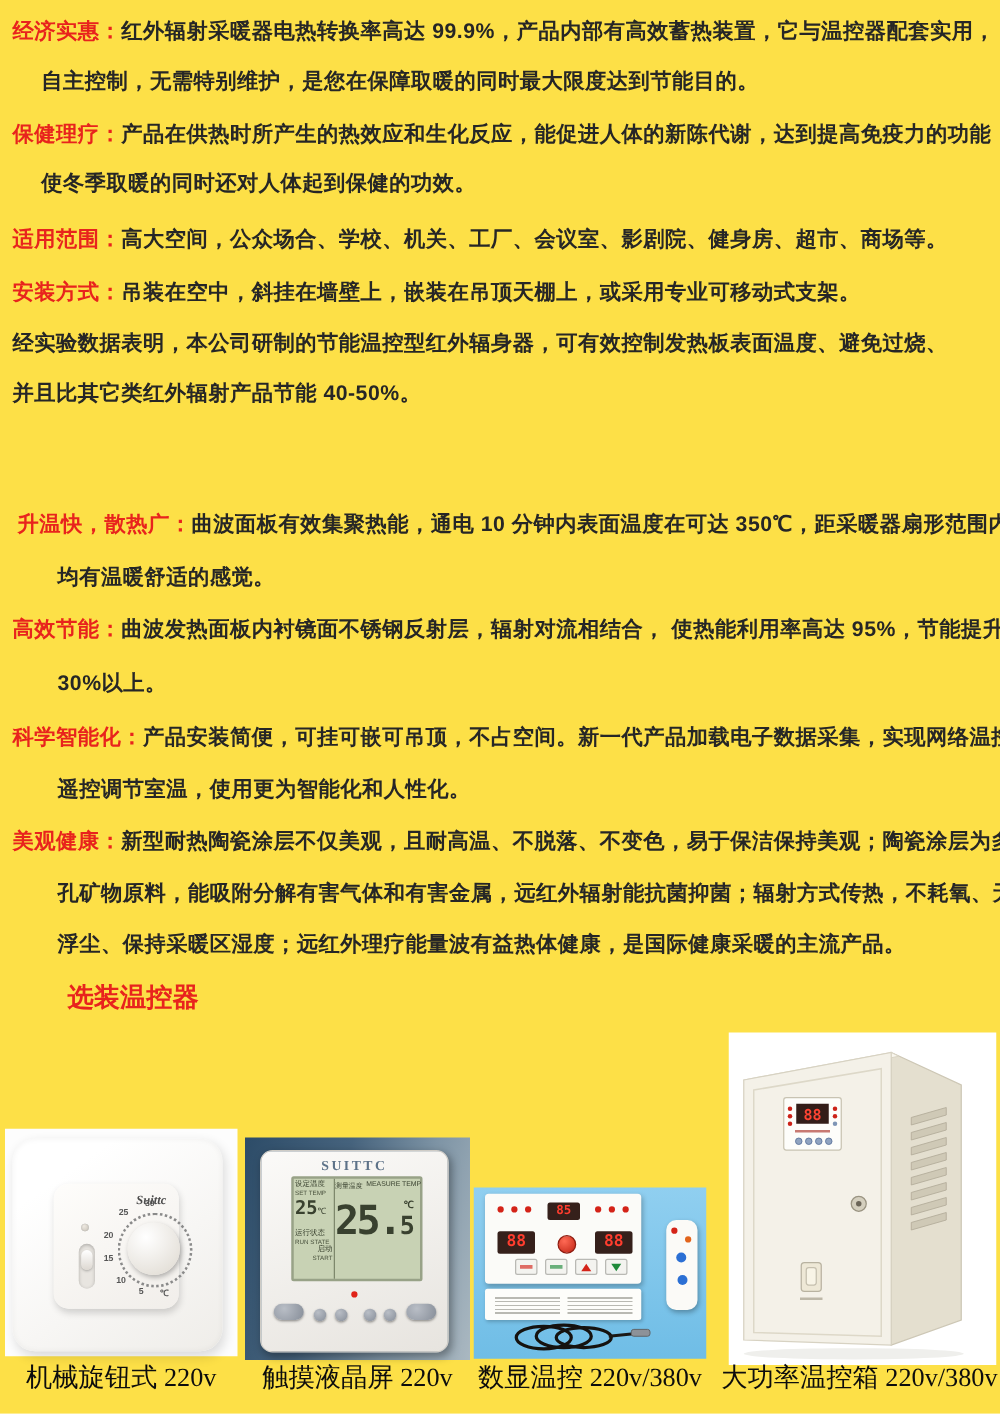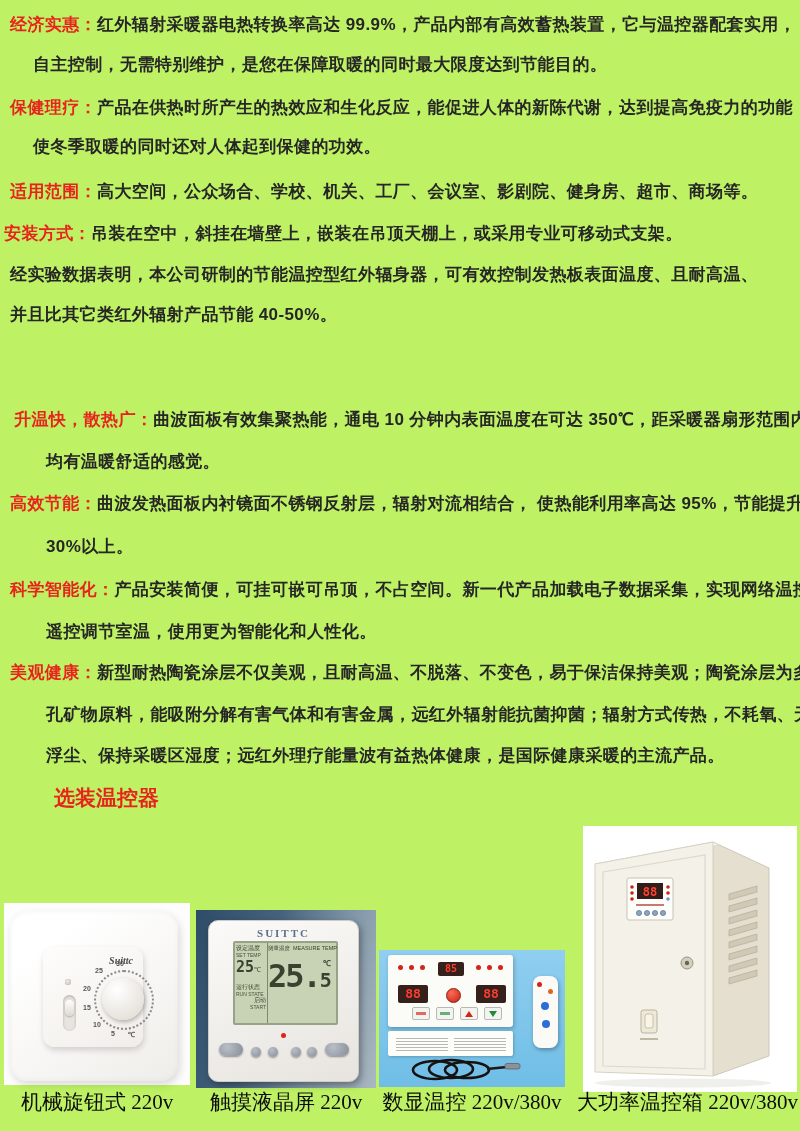--- a/index.html
+++ b/index.html
@@ -1,16 +1,16 @@
 <!DOCTYPE html>
 <html><head>
 <meta charset="utf-8">
 <style>
   html,body{margin:0;padding:0;background:#ffffff;}
-  .page{position:relative;width:800px;height:1131px;background:#bef264;overflow:hidden;
+  .page{position:relative;width:800px;height:1131px;background:#fde047;overflow:hidden;
         font-family:"Liberation Sans",sans-serif;}
   
   .tl{position:absolute;font-size:17px;font-weight:600;color:#262626;white-space:nowrap;letter-spacing:.4px;}
   .tl .lab{color:#e8231d;}
   .h-series{position:absolute;left:0;top:352px;font-family:"Liberation Serif",serif;
             font-size:23px;font-weight:600;color:#c9302c;letter-spacing:1px;white-space:nowrap;}
   .h-optional{position:absolute;left:8px;top:784px;font-size:21px;font-weight:800;color:#e8231d;white-space:nowrap;margin-left:46px;}
   
   .fig{position:absolute;}
   .caption{position:absolute;top:1088px;font-family:"Liberation Serif",serif;font-size:21px;
@@ -87,22 +87,22 @@
 </head>
 <body>
 
 <div class="page">
 
   <div class="tl" style="left:10px;top:13px"><span class="lab">经济实惠：</span><span>红外辐射采暖器电热转换率高达 99.9%，产品内部有高效蓄热装置，它与温控器配套实用，</span></div>
   <div class="tl" style="left:33px;top:53px"><span>自主控制，无需特别维护，是您在保障取暖的同时最大限度达到节能目的。</span></div>
   <div class="tl" style="left:10px;top:96px"><span class="lab">保健理疗：</span><span>产品在供热时所产生的热效应和生化反应，能促进人体的新陈代谢，达到提高免疫力的功能，</span></div>
   <div class="tl" style="left:10px;top:180px"><span class="lab">适用范围：</span><span>高大空间，公众场合、学校、机关、工厂、会议室、影剧院、健身房、超市、商场等。</span></div>
   <div class="tl" style="left:33px;top:135px"><span>使冬季取暖的同时还对人体起到保健的功效。</span></div>
-  <div class="tl" style="left:4px;top:222px"><span class="lab">安装方式：</span><span>吊装在空中，斜挂在墙壁上，嵌装在吊顶天棚上，或采用专业可移动式支架。</span></div>
-  <div class="tl" style="left:10px;top:263px"><span>经实验数据表明，本公司研制的节能温控型红外辐身器，可有效控制发热板表面温度、且耐高温、</span></div>
+  <div class="tl" style="left:10px;top:222px"><span class="lab">安装方式：</span><span>吊装在空中，斜挂在墙壁上，嵌装在吊顶天棚上，或采用专业可移动式支架。</span></div>
+  <div class="tl" style="left:10px;top:263px"><span>经实验数据表明，本公司研制的节能温控型红外辐身器，可有效控制发热板表面温度、避免过烧、</span></div>
   <div class="tl" style="left:10px;top:303px"><span>并且比其它类红外辐射产品节能 40-50%。</span></div>
 
 
   <div class="tl" style="left:14px;top:408px"><span class="lab">升温快，散热广：</span><span>曲波面板有效集聚热能，通电 10 分钟内表面温度在可达 350℃，距采暖器扇形范围内，</span></div>
   <div class="tl" style="left:46px;top:450px"><span>均有温暖舒适的感觉。</span></div>
   <div class="tl" style="left:10px;top:492px"><span class="lab">高效节能：</span><span>曲波发热面板内衬镜面不锈钢反射层，辐射对流相结合， 使热能利用率高达 95%，节能提升</span></div>
   <div class="tl" style="left:46px;top:535px"><span>30%以上。</span></div>
   <div class="tl" style="left:10px;top:578px"><span class="lab">科学智能化：</span><span>产品安装简便，可挂可嵌可吊顶，不占空间。新一代产品加载电子数据采集，实现网络温控、</span></div>
   <div class="tl" style="left:46px;top:620px"><span>遥控调节室温，使用更为智能化和人性化。</span></div>
   <div class="tl" style="left:10px;top:661px"><span class="lab">美观健康：</span><span>新型耐热陶瓷涂层不仅美观，且耐高温、不脱落、不变色，易于保洁保持美观；陶瓷涂层为多</span></div>

